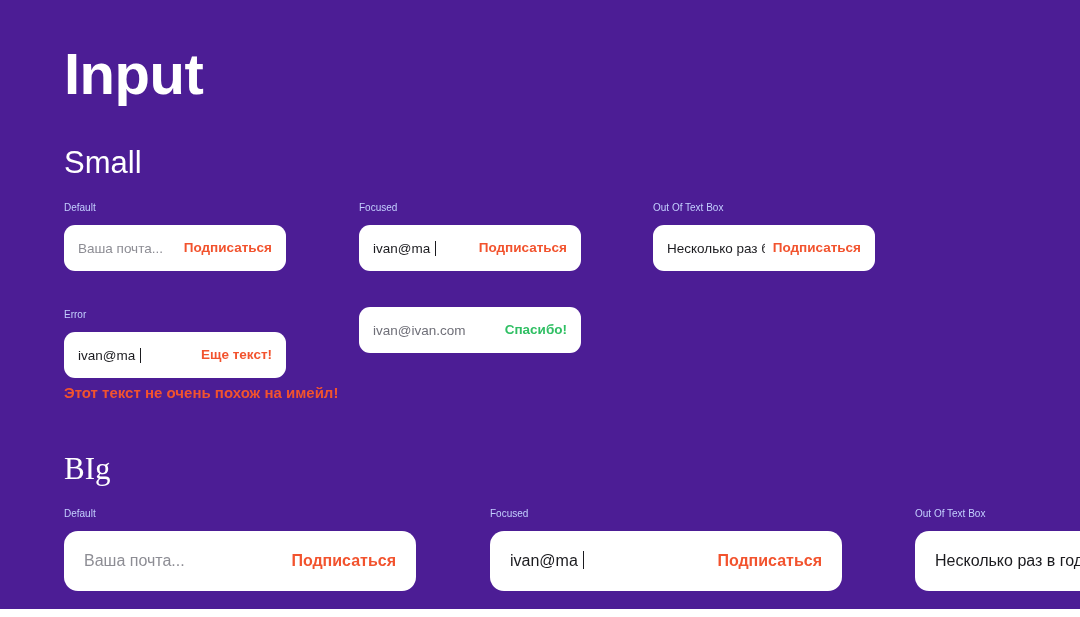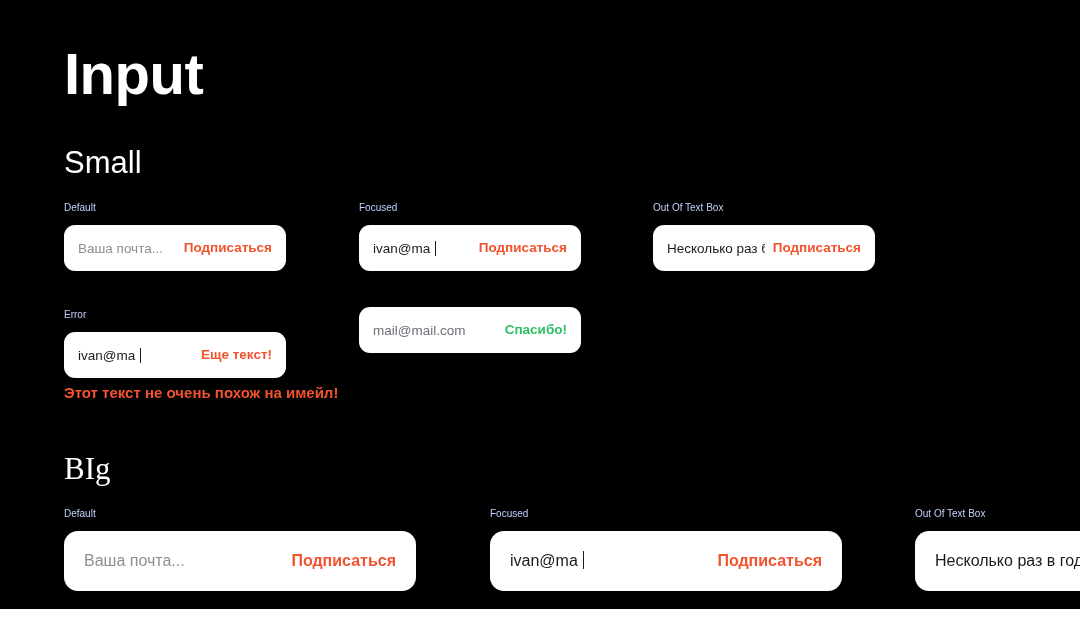--- a/index.html
+++ b/index.html
@@ -13,21 +13,21 @@
   body {
     background: #ffffff;
     font-family: "Liberation Sans", "DejaVu Sans", sans-serif;
     -webkit-font-smoothing: antialiased;
   }
 
   .canvas {
     position: relative;
     width: 1080px;
     height: 609px;
-    background: #000000;
+    background: #4c1d95;
     overflow: hidden;
   }
 
   
   .page-title {
     position: absolute;
     left: 64px;
     top: 40px;
     font-size: 58px;
     line-height: 68px;
@@ -217,21 +217,21 @@
         <span class="input-value filled">ivan@ma</span><span class="caret"></span>
       </div>
       <span class="input-action error">Еще текст!</span>
     </div>
     <div class="helper-text">Этот текст не очень похож на имейл!</div>
   </div>
 
   <div class="field size-small" id="f-small-success">
     <div class="input-box">
       <div class="value-wrap">
-        <span class="input-value muted">mail@mail.com</span>
+        <span class="input-value muted">ivan@ivan.com</span>
       </div>
       <span class="input-action success">Спасибо!</span>
     </div>
   </div>
 
   <h2 class="section-title big-sec">BIg</h2>
 
   <div class="field size-big" id="f-big-default">
     <div class="field-label">Default</div>
     <div class="input-box">

